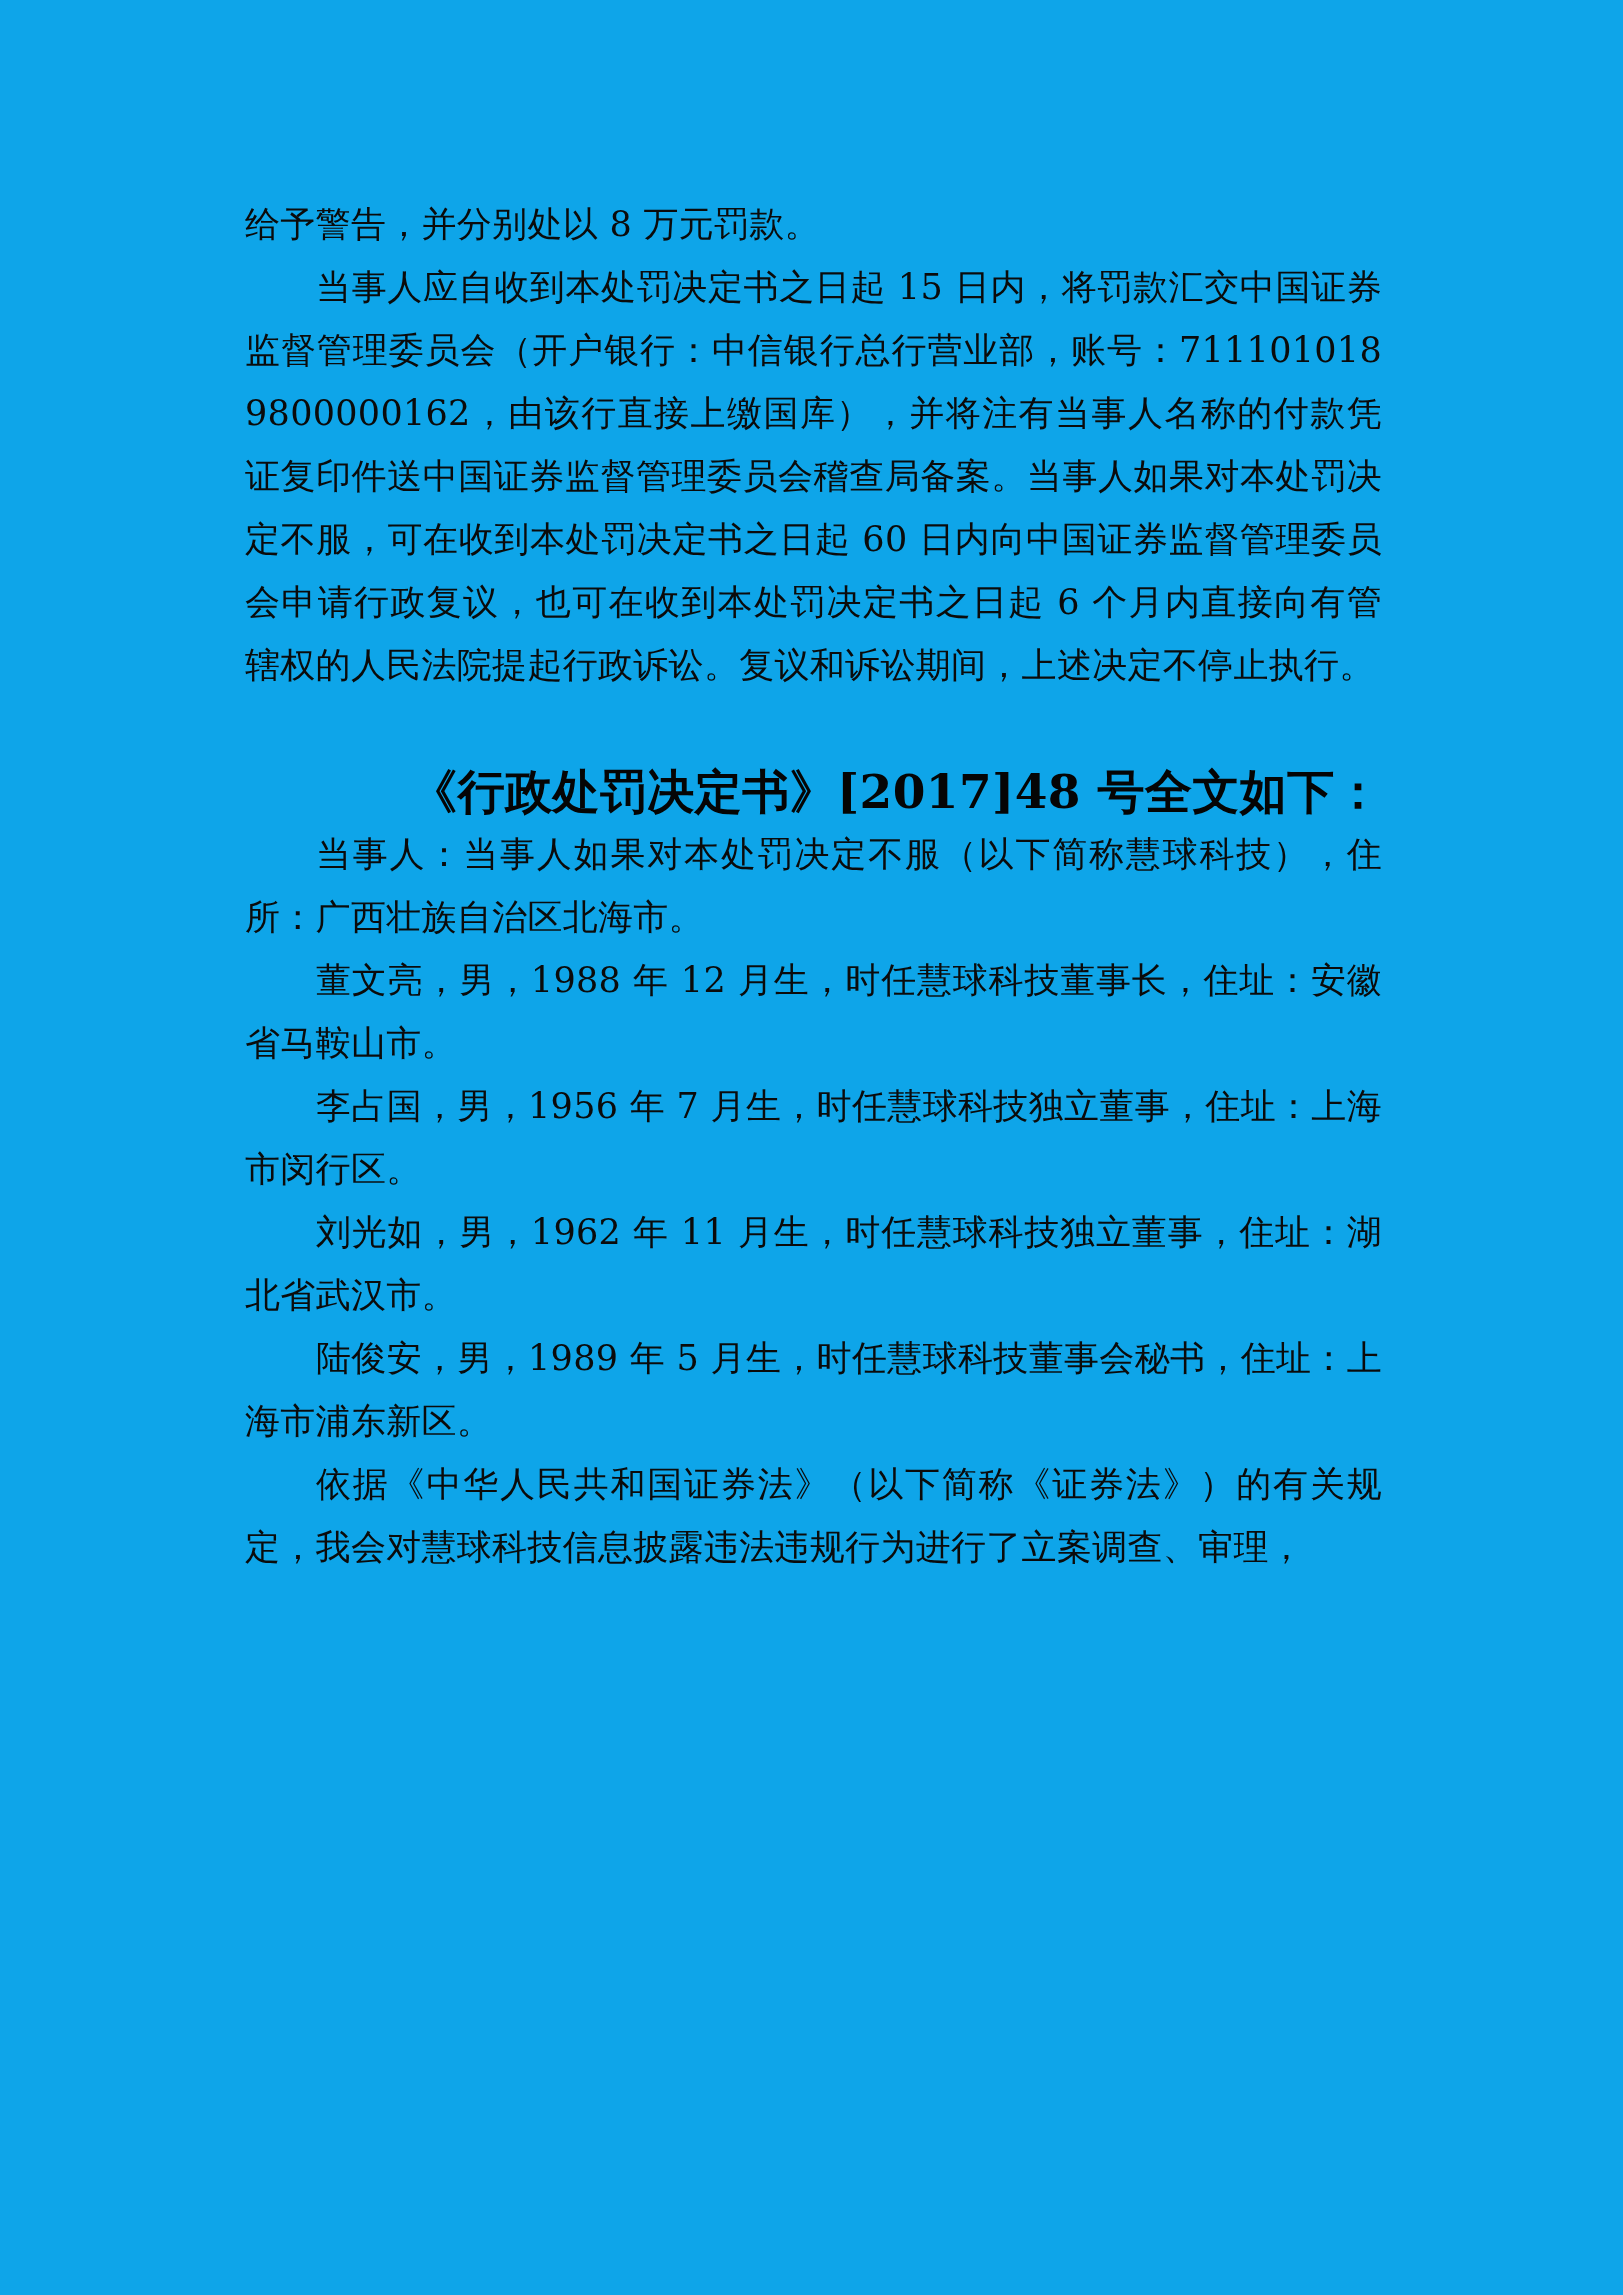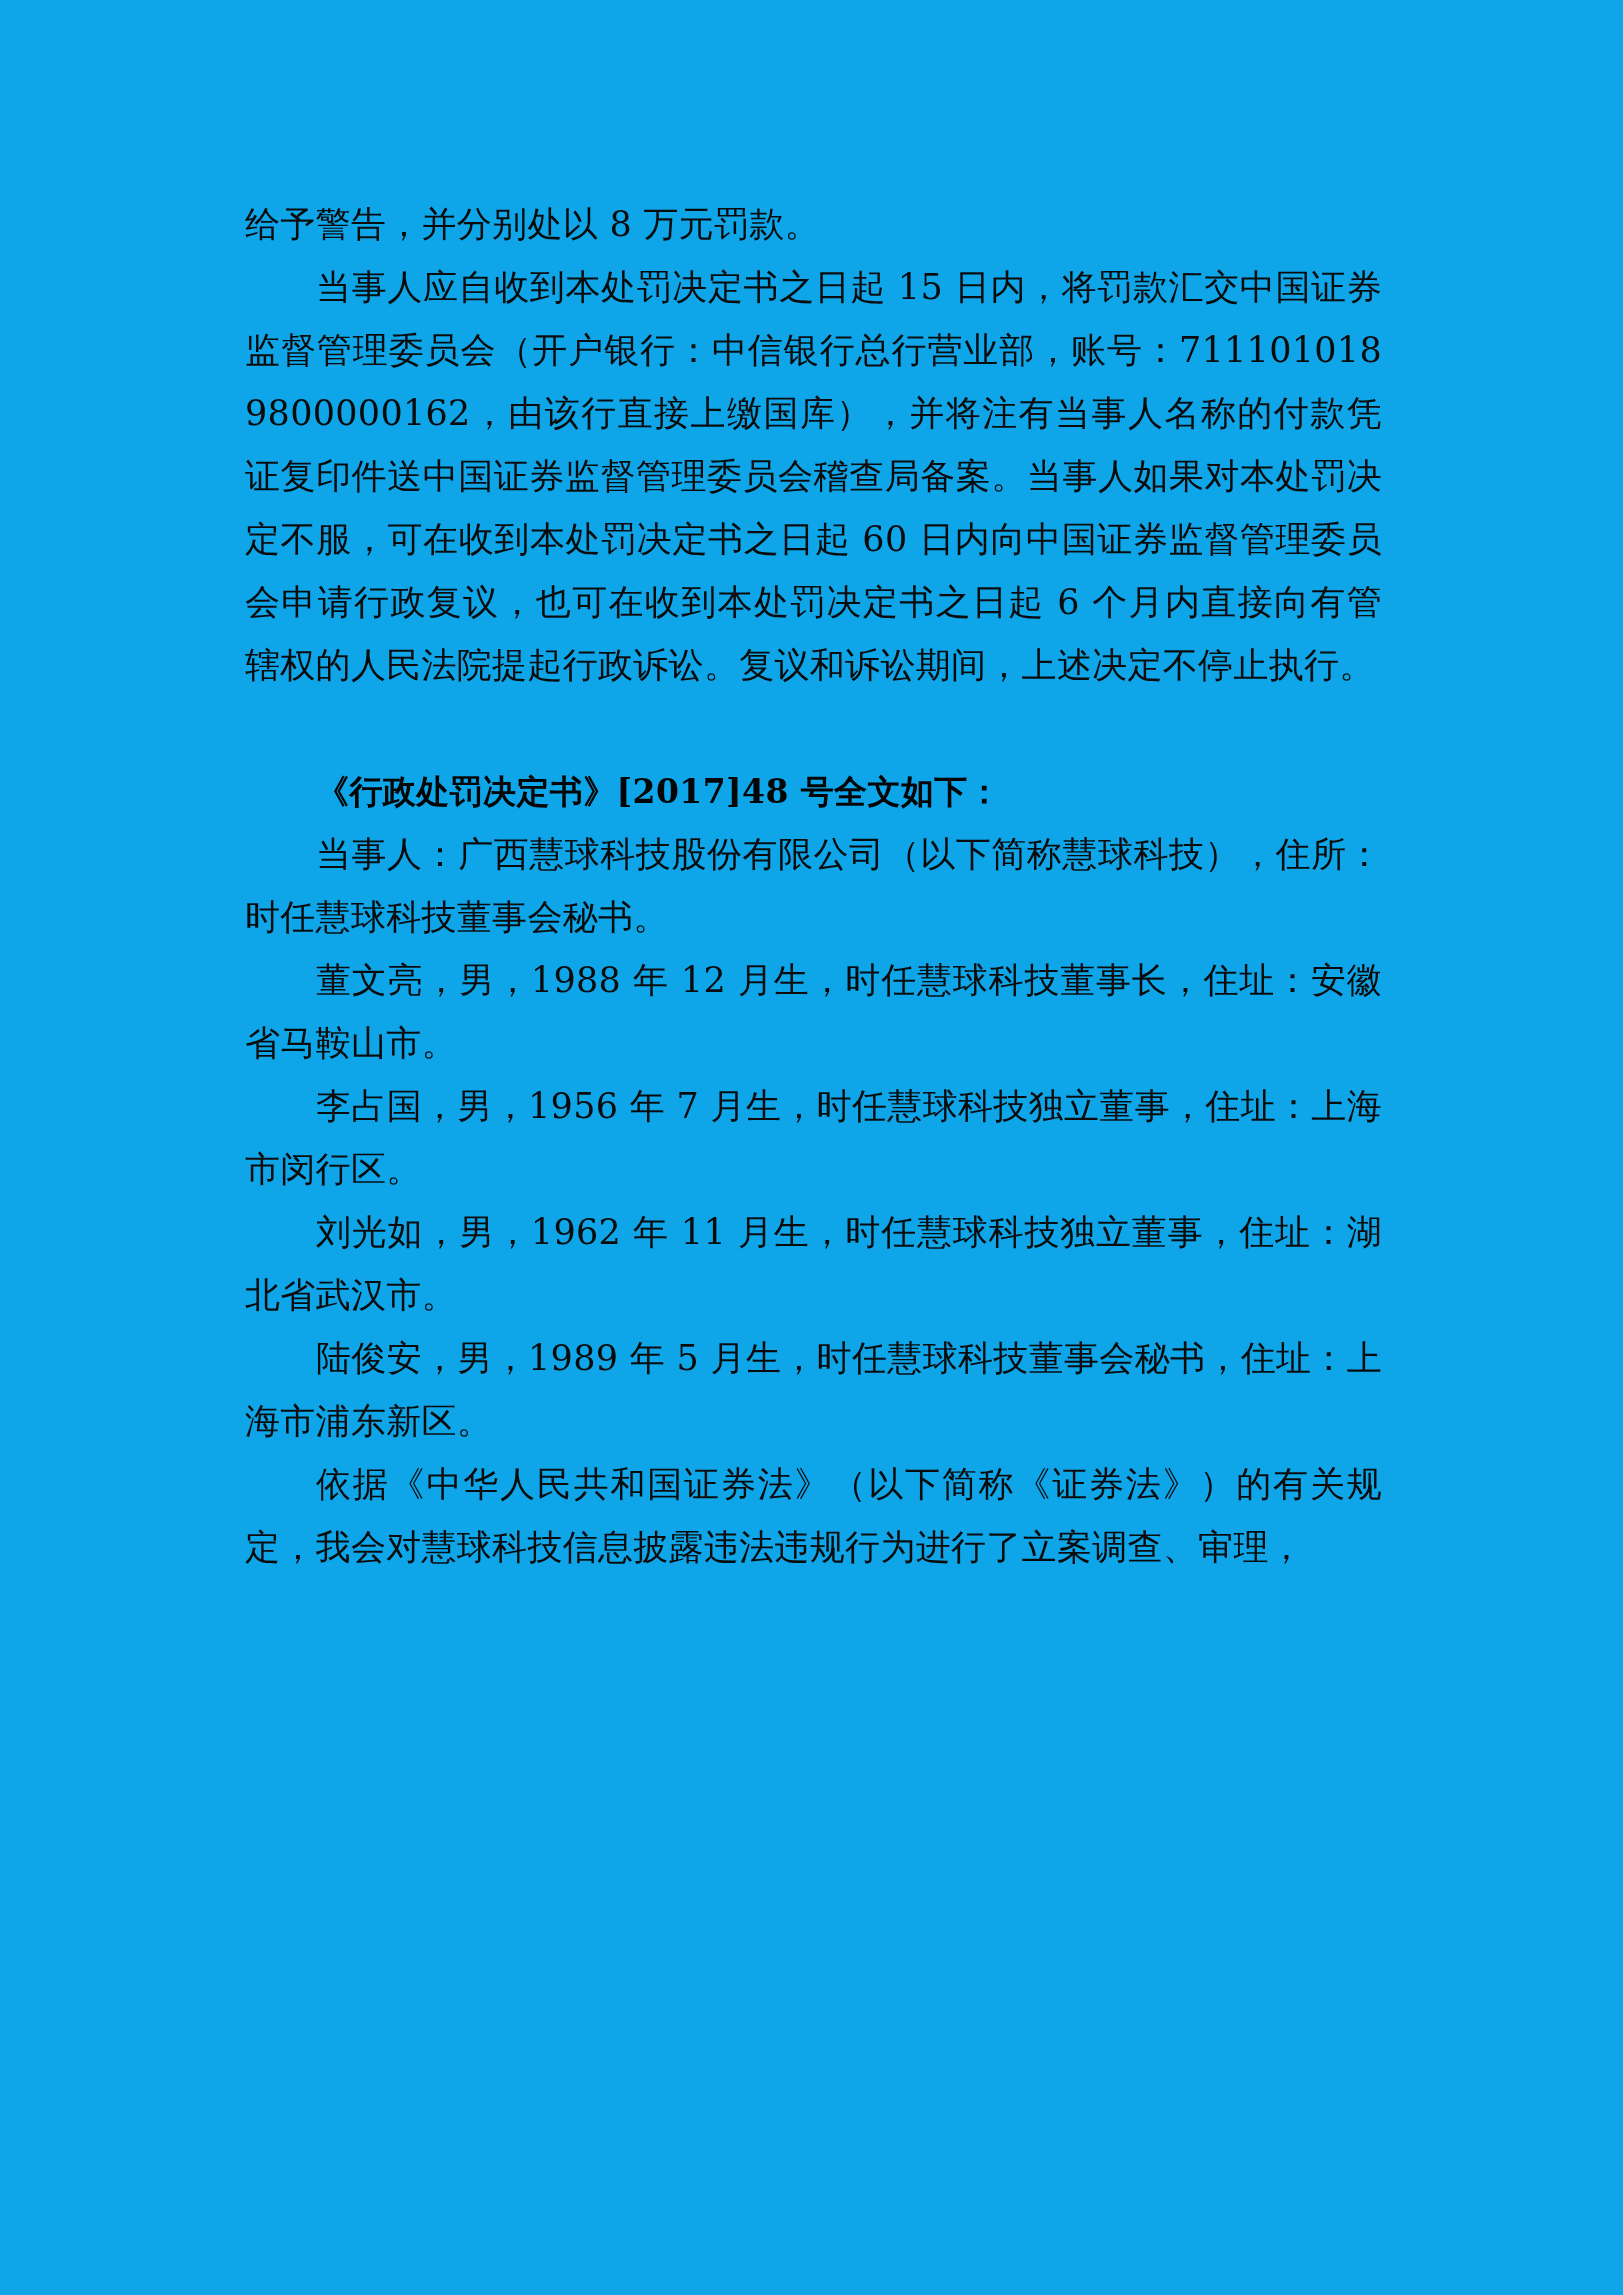--- a/index.html
+++ b/index.html
@@ -38,47 +38,48 @@
     text-align-last: left;
     margin: 0 0 0 0;
     letter-spacing: 0.3px;
     word-break: break-all;
     color: #0b0b0b;
   }
   .para.indent {
     text-indent: 71px;
   }
   .heading {
-    font-size: 33px;
+    font-size: 47px;
     line-height: 63px;
     font-weight: bold;
     text-indent: 71px;
     margin: 0;
     color: #050505;
     letter-spacing: 0.4px;
+    text-align: right;
   }
   .spacer-big {
     height: 63px;
   }
 </style>
 </head>
 <body>
 
 <div class="page">
   <div class="content">
 
     <p class="para">给予警告，并分别处以 8 万元罚款。</p>
 
     <p class="para indent">当事人应自收到本处罚决定书之日起 15 日内，将罚款汇交中国证券监督管理委员会（开户银行：中信银行总行营业部，账号：7111010189800000162，由该行直接上缴国库），并将注有当事人名称的付款凭证复印件送中国证券监督管理委员会稽查局备案。当事人如果对本处罚决定不服，可在收到本处罚决定书之日起 60 日内向中国证券监督管理委员会申请行政复议，也可在收到本处罚决定书之日起 6 个月内直接向有管辖权的人民法院提起行政诉讼。复议和诉讼期间，上述决定不停止执行。</p>
 
     <div class="spacer-big"></div>
 
     <p class="heading">《行政处罚决定书》[2017]48 号全文如下：</p>
 
-    <p class="para indent">当事人：广西慧球科技股份有限公司（以下简称慧球科技），住所：时任慧球科技董事会秘书。</p>
+    <p class="para indent">当事人：当事人如果对本处罚决定不服（以下简称慧球科技），住所：广西壮族自治区北海市。</p>
 
 
     <p class="para indent">董文亮，男，1988 年 12 月生，时任慧球科技董事长，住址：安徽省马鞍山市。</p>
 
 
     <p class="para indent">李占国，男，1956 年 7 月生，时任慧球科技独立董事，住址：上海市闵行区。</p>
 
     <p class="para indent">刘光如，男，1962 年 11 月生，时任慧球科技独立董事，住址：湖北省武汉市。</p>
 
     <p class="para indent">陆俊安，男，1989 年 5 月生，时任慧球科技董事会秘书，住址：上海市浦东新区。</p>

